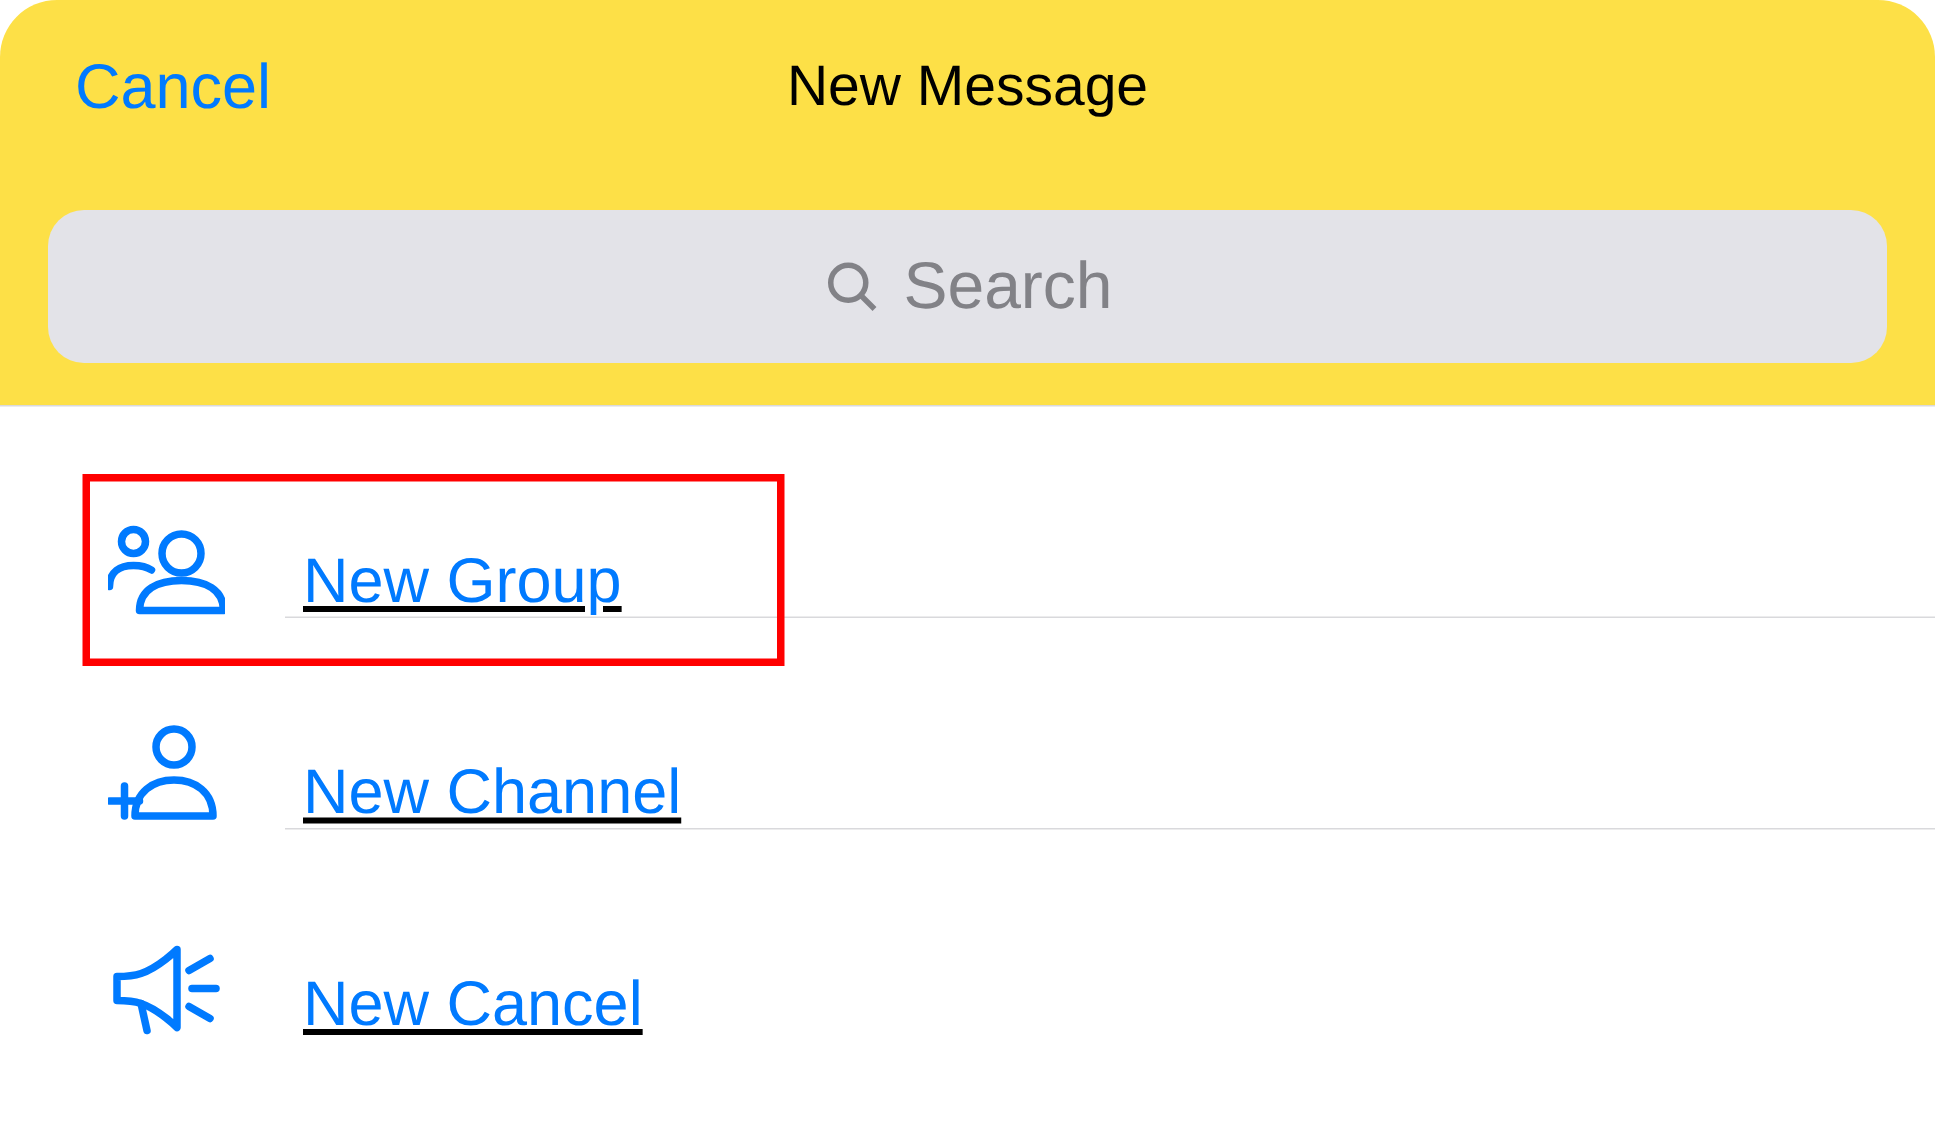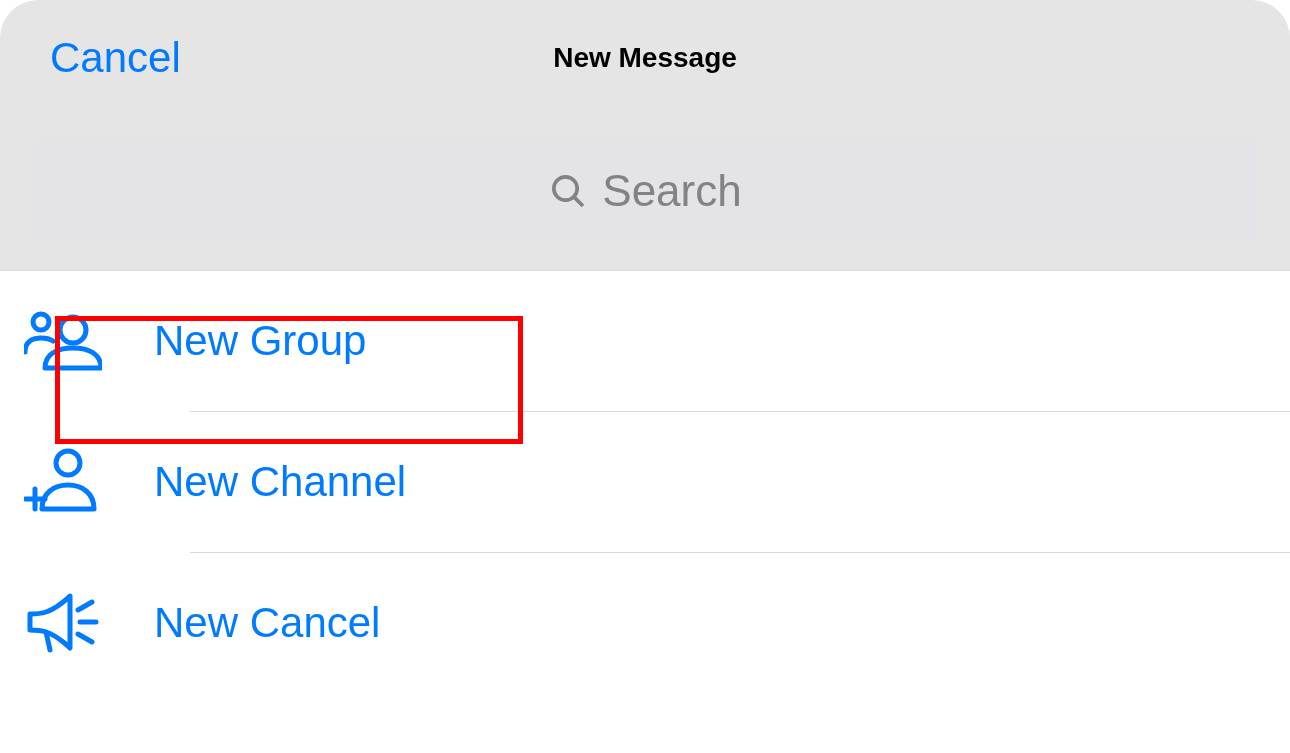--- a/index.html
+++ b/index.html
@@ -4,21 +4,21 @@
   <style>
     * { margin: 0; padding: 0; box-sizing: border-box; }
     body {
       font-family: -apple-system, BlinkMacSystemFont, "Segoe UI", Helvetica, Arial, sans-serif;
       background: #fff;
       width: 1290px;
       height: 753px;
       overflow: hidden;
     }
     .sheet {
-      background: #e5e5e5;
+      background: #fde047;
       border-top-left-radius: 38px;
       border-top-right-radius: 38px;
       width: 100%;
       padding-top: 8px;
     }
     .header {
       display: flex;
       align-items: center;
       padding: 30px 50px 40px 50px;
       position: relative;
@@ -27,30 +27,30 @@
     .cancel {
       color: #007aff;
       font-size: 42px;
       font-weight: 400;
       cursor: pointer;
     }
     .title {
       position: absolute;
       left: 50%;
       transform: translateX(-50%);
-      font-size: 28px;
-      font-weight: 700;
+      font-size: 38px;
+      font-weight: 400;
       color: #000;
     }
     .search-wrap {
       padding: 22px 32px 28px 32px;
     }
     .search {
       background: #e3e3e8;
-      border-radius: 8px;
+      border-radius: 24px;
       height: 102px;
       display: flex;
       align-items: center;
       justify-content: center;
       gap: 14px;
       cursor: text;
     }
     .search-icon {
       display: flex;
       align-items: center;
@@ -60,25 +60,26 @@
       color: #828287;
       font-size: 44px;
       font-weight: 400;
     }
     .list {
       background: #fff;
       border-top: 1px solid #d9d9dc;
     }
     .item {
       display: flex;
-      align-items: center;
+      align-items: flex-end;
       height: 140px;
-      padding-left: 24px;
+      padding-left: 72px;
       cursor: pointer;
       position: relative;
+      text-decoration: underline;
     }
     .item .iconbox {
       width: 130px;
       display: flex;
       align-items: center;
       justify-content: flex-start;
       color: #007aff;
     }
     .item-label {
       font-size: 42px;

